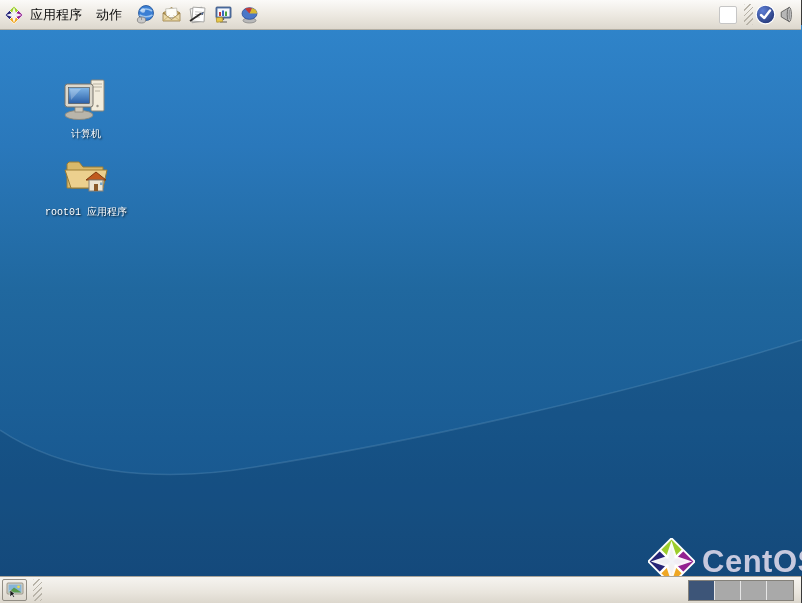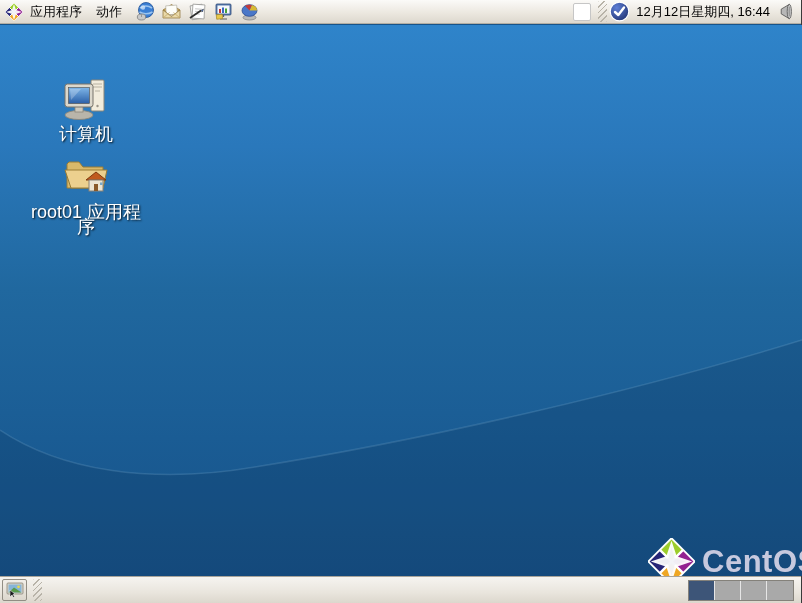--- a/index.html
+++ b/index.html
@@ -2,21 +2,21 @@
 <html><head>
 <meta charset="utf-8">
 <style>
   * { margin:0; padding:0; box-sizing:border-box; }
   html,body { width:802px; height:603px; }
   body { font-family:"Liberation Sans","DejaVu Sans",sans-serif; overflow:hidden; }
   .screen { position:relative; width:802px; height:603px; background:#17548a;
             border-right:1px solid #3a3a3a; border-bottom:1px solid #3a3a3a; }
 
   
-  .panel-top { position:absolute; left:0; top:0; width:100%; height:24px;
+  .panel-top { position:absolute; left:0; top:0; width:100%; height:30px;
     background:linear-gradient(#fbfaf8, #ece8e0 55%, #ddd8ce);
     border-bottom:1px solid #b3aea3;
     display:flex; align-items:center; z-index:5;text-align:right; }
   .menu-item { display:flex; align-items:center; height:25px; padding:0 7px;
     font-size:13px; color:#101010; cursor:default; }
   .menu-logo { margin-left:5px; display:flex; align-items:center; }
   .launchers { display:flex; align-items:center; gap:5px; margin-left:6px; }
   .launcher { width:21px; height:21px; display:flex; align-items:center; justify-content:center; }
   .tray { margin-left:auto; display:flex; align-items:center; }
   .white-box { width:18px; height:18px; background:#ffffff; border:1px solid #c6c6c6;
@@ -27,22 +27,22 @@
   .clock { font-size:13px; color:#000; padding:0 6px; white-space:nowrap; }
   .vol { margin-right:6px; display:flex; align-items:center; }
 
   
   .desktop { position:absolute; left:0; top:25px; width:802px; height:551px;
     background:linear-gradient(180deg,#2f84ca 0%, #2a78bb 22%, #20689f 48%, #1a5c94 75%, #175287 100%);
     overflow:hidden; }
   .wave { position:absolute; left:0; top:0; width:100%; height:100%; }
   .dicon { position:absolute; width:124px; text-align:center; }
   .dicon .glyph { display:inline-block; }
-  .dicon .lbl { display:block; margin-top:1px; font-size:18px; color:#ffffff;
-    text-shadow:1px 1px 2px rgba(0,0,0,.85); line-height:15px; }
+  .dicon .lbl { display:block; margin-top:1px; font-size:10px; color:#ffffff;
+    text-shadow:1px 1px 2px rgba(0,0,0,.85); line-height:15px;font-family:Liberation Mono, monospace; }
   .watermark { position:absolute; left:648px; top:513px; display:flex; align-items:center; }
   .watermark .wm-text { margin-left:7px; font-size:31px; font-weight:bold;
     color:#c7c9de; letter-spacing:.5px; }
 
   
   .panel-bottom { position:absolute; left:0; top:576px; width:100%; height:27px;
     background:linear-gradient(#f6f4f0,#e9e5dd 60%,#dcd7cd);
     border-top:1px solid #a9a49a; z-index:5; }
   .show-desktop { position:absolute; left:2px; top:2px; width:25px; height:22px;
     background:linear-gradient(#f2efe9,#dcd7cd); border:1px solid #918d84; border-radius:2px;
@@ -145,21 +145,20 @@
 
     <div class="tray">
       <span class="white-box"></span>
       <span class="handle"></span>
       <span style="display:flex">
         <svg width="21" height="21" viewBox="0 0 21 21">
           <circle cx="10.5" cy="10.5" r="9.3" fill="url(#upd)" stroke="#ffffff" stroke-width="1.2"></circle>
           <path d="M6,11 L9.3,14 L15,6.5" stroke="#ffffff" stroke-width="2.4" fill="none" stroke-linecap="round" stroke-linejoin="round"></path>
         </svg>
       </span>
-      <span class="clock">12月12日星期四, 16:44</span>
       <span class="vol">
         <svg width="19" height="19" viewBox="0 0 20 20">
           <path d="M14,2.5 L14,17.5 L5.5,12.5 L5.5,7.5 Z" fill="#b7b7b7" stroke="#555555" stroke-width="0.9"></path>
           <ellipse cx="14" cy="10" rx="2.2" ry="7.5" fill="#d6d6d6" stroke="#555555" stroke-width="0.9"></ellipse>
           <ellipse cx="14" cy="10" rx="1" ry="5.5" fill="#9a9a9a"></ellipse>
         </svg>
       </span>
     </div>
   </div>
 

